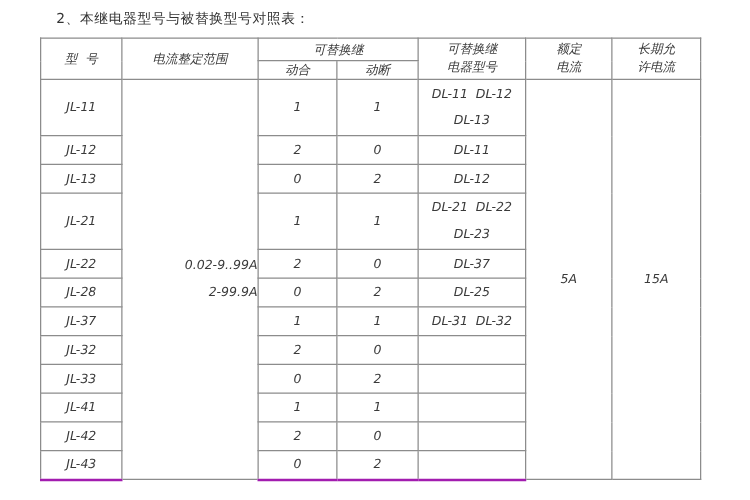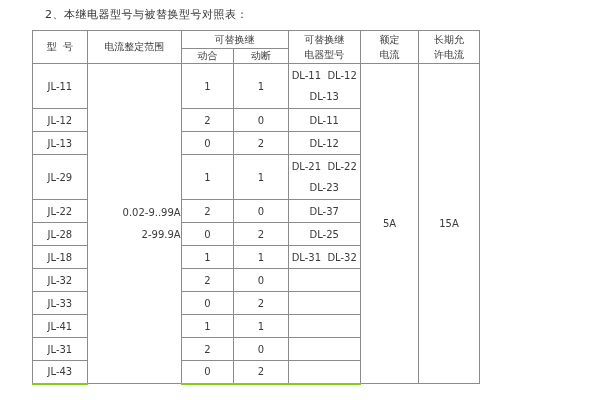--- a/index.html
+++ b/index.html
@@ -2,41 +2,42 @@
 <html><head>
 <meta charset="utf-8">
 <style>
   html, body {
     margin: 0;
     padding: 0;
     background: #ffffff;
   }
   .page {
     position: relative;
-    width: 480px;
+    width: 600px;
     height: 400px;
     background: #ffffff;
     font-family: "DejaVu Sans", "Liberation Sans", sans-serif;
     overflow: hidden;
   }
   .doc-title {
     position: absolute;
     left: 45px;
     top: 7px;
     font-size: 11px;
     color: #333333;
     letter-spacing: 0.5px;
     white-space: pre;
   }
   table.cmp {
     position: absolute;
     left: 32px;
     top: 30px;
     border-collapse: collapse;
     table-layout: fixed;
+    font-style: italic;
   }
   table.cmp th, table.cmp td {
     border: 1px solid #8c8c8c;
     font-size: 10px;
     font-weight: normal;
     color: #3a3a3a;
     text-align: center;
     vertical-align: middle;
     padding: 0;
     white-space: pre-wrap;
@@ -51,21 +52,21 @@
   col.c-rated { width: 69px; }
   col.c-long  { width: 71px; }
 
   tr.h1 { height: 18px; }
   tr.h2 { height: 13px; }
   tr.row { height: 23px; }
   tr.row-tall { height: 45px; }
 
   
   th.hb { border-bottom: 2px solid #767676; }
-  tr.last td { border-bottom: 2px solid #84cc16; }
+  tr.last td { border-bottom: 2px solid #a21caf; }
   td.span-bottom { border-bottom: 2px solid #767676; }
 
   th.two-line { line-height: 15px; }
   td.range-cell { line-height: 22px; }
   td.repl-cell {
     text-align: left;
     padding-left: 10px;
     line-height: 21px;
   }
 </style>
@@ -119,40 +120,40 @@
         <td>0</td>
         <td class="repl-cell">DL-11</td>
       </tr>
       <tr class="row">
         <td>JL-13</td>
         <td>0</td>
         <td>2</td>
         <td class="repl-cell">DL-12</td>
       </tr>
       <tr class="row-tall">
-        <td>JL-29</td>
+        <td>JL-21</td>
         <td>1</td>
         <td>1</td>
         <td class="repl-cell">DL-21  DL-22
 DL-23</td>
       </tr>
       <tr class="row">
         <td>JL-22</td>
         <td>2</td>
         <td>0</td>
         <td class="repl-cell">DL-37</td>
       </tr>
       <tr class="row">
         <td>JL-28</td>
         <td>0</td>
         <td>2</td>
         <td class="repl-cell">DL-25</td>
       </tr>
       <tr class="row">
-        <td>JL-18</td>
+        <td>JL-37</td>
         <td>1</td>
         <td>1</td>
         <td class="repl-cell">DL-31  DL-32</td>
       </tr>
       <tr class="row">
         <td>JL-32</td>
         <td>2</td>
         <td>0</td>
         <td class="repl-cell"></td>
       </tr>
@@ -162,21 +163,21 @@
         <td>2</td>
         <td class="repl-cell"></td>
       </tr>
       <tr class="row">
         <td>JL-41</td>
         <td>1</td>
         <td>1</td>
         <td class="repl-cell"></td>
       </tr>
       <tr class="row">
-        <td>JL-31</td>
+        <td>JL-42</td>
         <td>2</td>
         <td>0</td>
         <td class="repl-cell"></td>
       </tr>
       <tr class="row last">
         <td>JL-43</td>
         <td>0</td>
         <td>2</td>
         <td class="repl-cell"></td>
       </tr>

